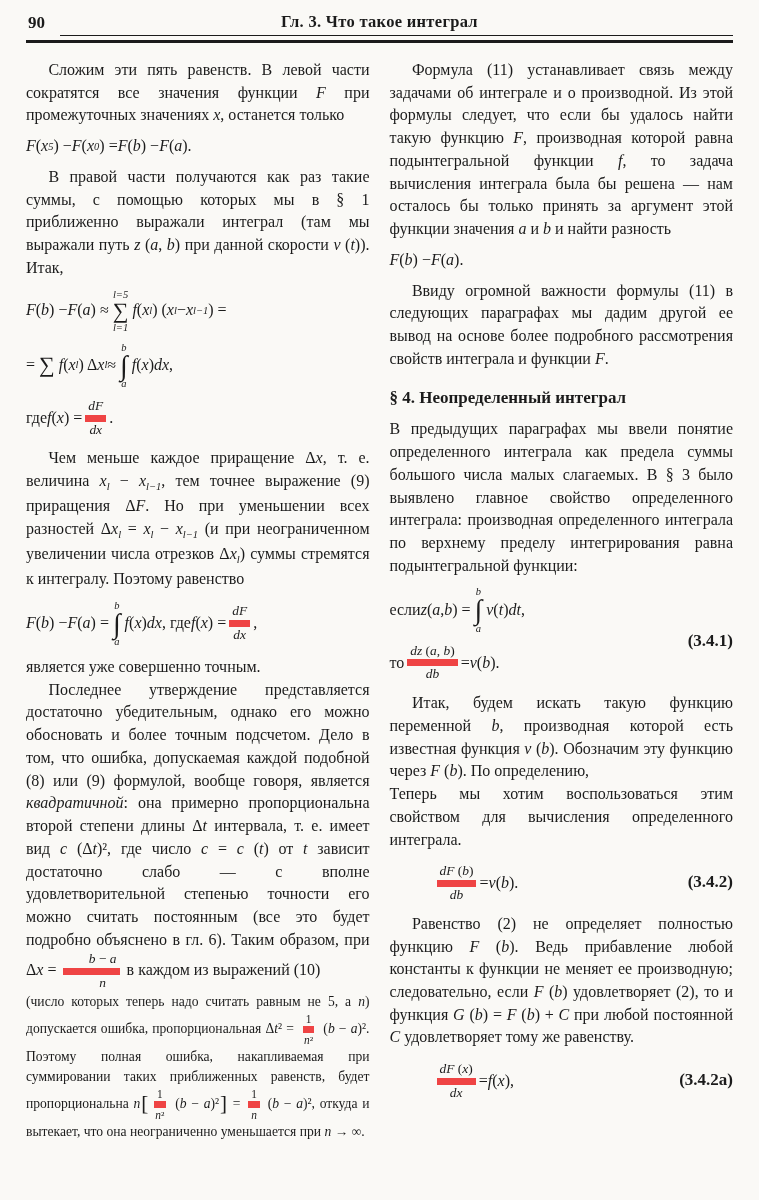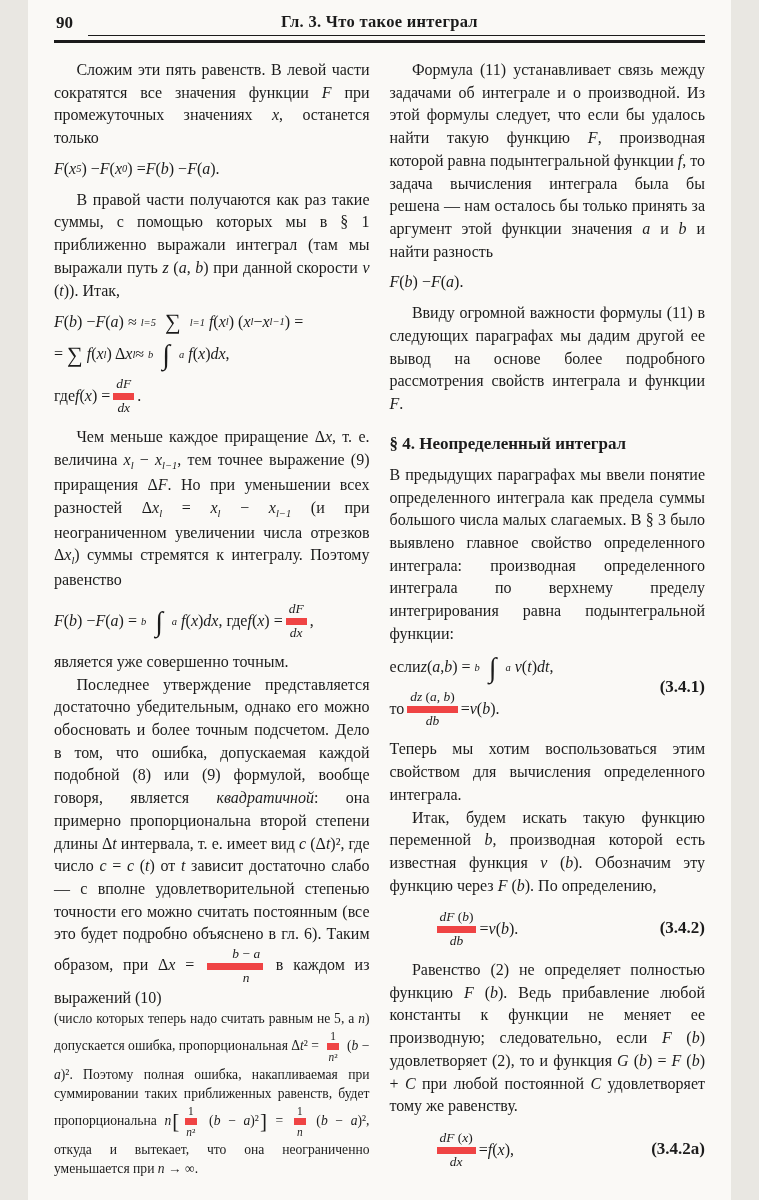--- a/index.html
+++ b/index.html
@@ -1,17 +1,17 @@
 <!DOCTYPE html>
 <html lang="ru"><head>
 <meta charset="utf-8">
 <style>
   html,body{margin:0;padding:0;background:#e9e7e2;}
   .page{
-    width:703px;height:1200px;box-sizing:border-box;margin:0 auto;
+    width:759px;height:1200px;box-sizing:border-box;margin:0 auto;
     background:#faf9f6;color:#1b1b1b;overflow:hidden;
     font-family:"Liberation Serif","DejaVu Serif",serif;
     padding:12px 26px 0 26px;
   }
   
   .pg-head{position:relative;height:26px;}
   .pgnum{position:absolute;left:2px;top:1px;font-weight:bold;font-size:17px;}
   .htitle{display:block;text-align:center;font-weight:bold;font-size:16.5px;letter-spacing:0.3px;}
   .rule{background:#1b1b1b;}
   .rule.thin{height:1px;margin-left:34px;margin-top:-3px;}
@@ -31,21 +31,21 @@
   .eqnum{position:absolute;right:0;top:50%;transform:translateY(-50%);font-weight:bold;font-size:17px;}
   .eqnum.low{top:auto;bottom:-1.1em;transform:none;}
   .eqnum-line{text-align:right;font-weight:bold;font-size:15px;margin:-4px 0 6px 0;}
   sub{font-size:10.5px;font-style:italic;}
   i{font-style:italic;}
   
   .frac{display:inline-flex;flex-direction:column;align-items:center;vertical-align:middle;margin:0 3px;font-size:0.84em;line-height:1.25;}
   .frac .fn{border-bottom:7px solid #ef4444;padding:0 3px;}
   .frac .fd{padding:0 3px;}
   
-  .mop{display:inline-flex;flex-direction:row;align-items:center;vertical-align:middle;margin:0 4px;line-height:1;gap:9px;}
+  .mop{display:inline-flex;flex-direction:column;align-items:center;vertical-align:middle;margin:0 4px;line-height:1;}
   .mop .lim{font-size:10.5px;font-style:italic;line-height:1.05;}
   .int-g{font-size:28px;line-height:0.9;}
   .sum-g{font-size:22px;line-height:1.0;}
   .bigbr{font-size:1.55em;vertical-align:-0.12em;line-height:1;margin:0 1px;}
 </style>
 </head>
 <body>
 
 <div class="page">
   <div class="pg-head">
@@ -229,22 +229,22 @@
             <span class="frac">
               <span class="fn"><i>dz</i><span> (</span><i>a</i><span>, </span><i>b</i><span>)</span></span>
               <span class="fd"><i>db</i></span>
             </span>
             <span> = </span>
             <i>v</i>
             <span> (</span>
             <i>b</i>
             <span>).</span>
           </span></div>
+        <div class="para ind"><span>Итак, будем искать такую функцию переменной </span><i>b</i><span>, производная которой есть известная функция </span><i>v</i><span> (</span><i>b</i><span>). Обозначим эту функцию через </span><i>F</i><span> (</span><i>b</i><span>). По определению,</span></div>
         <div class="para"><span>Теперь мы хотим воспользоваться этим свойством для вычисления определенного интеграла.</span></div>
-        <div class="para ind"><span>Итак, будем искать такую функцию переменной </span><i>b</i><span>, производная которой есть известная функция </span><i>v</i><span> (</span><i>b</i><span>). Обозначим эту функцию через </span><i>F</i><span> (</span><i>b</i><span>). По определению,</span></div>
         <div class="formula has-num"><span class="fbody">
             <span class="frac">
               <span class="fn"><i>dF</i><span> (</span><i>b</i><span>)</span></span>
               <span class="fd"><i>db</i></span>
             </span>
             <span> = </span>
             <i>v</i>
             <span> (</span>
             <i>b</i>
             <span>).</span>

